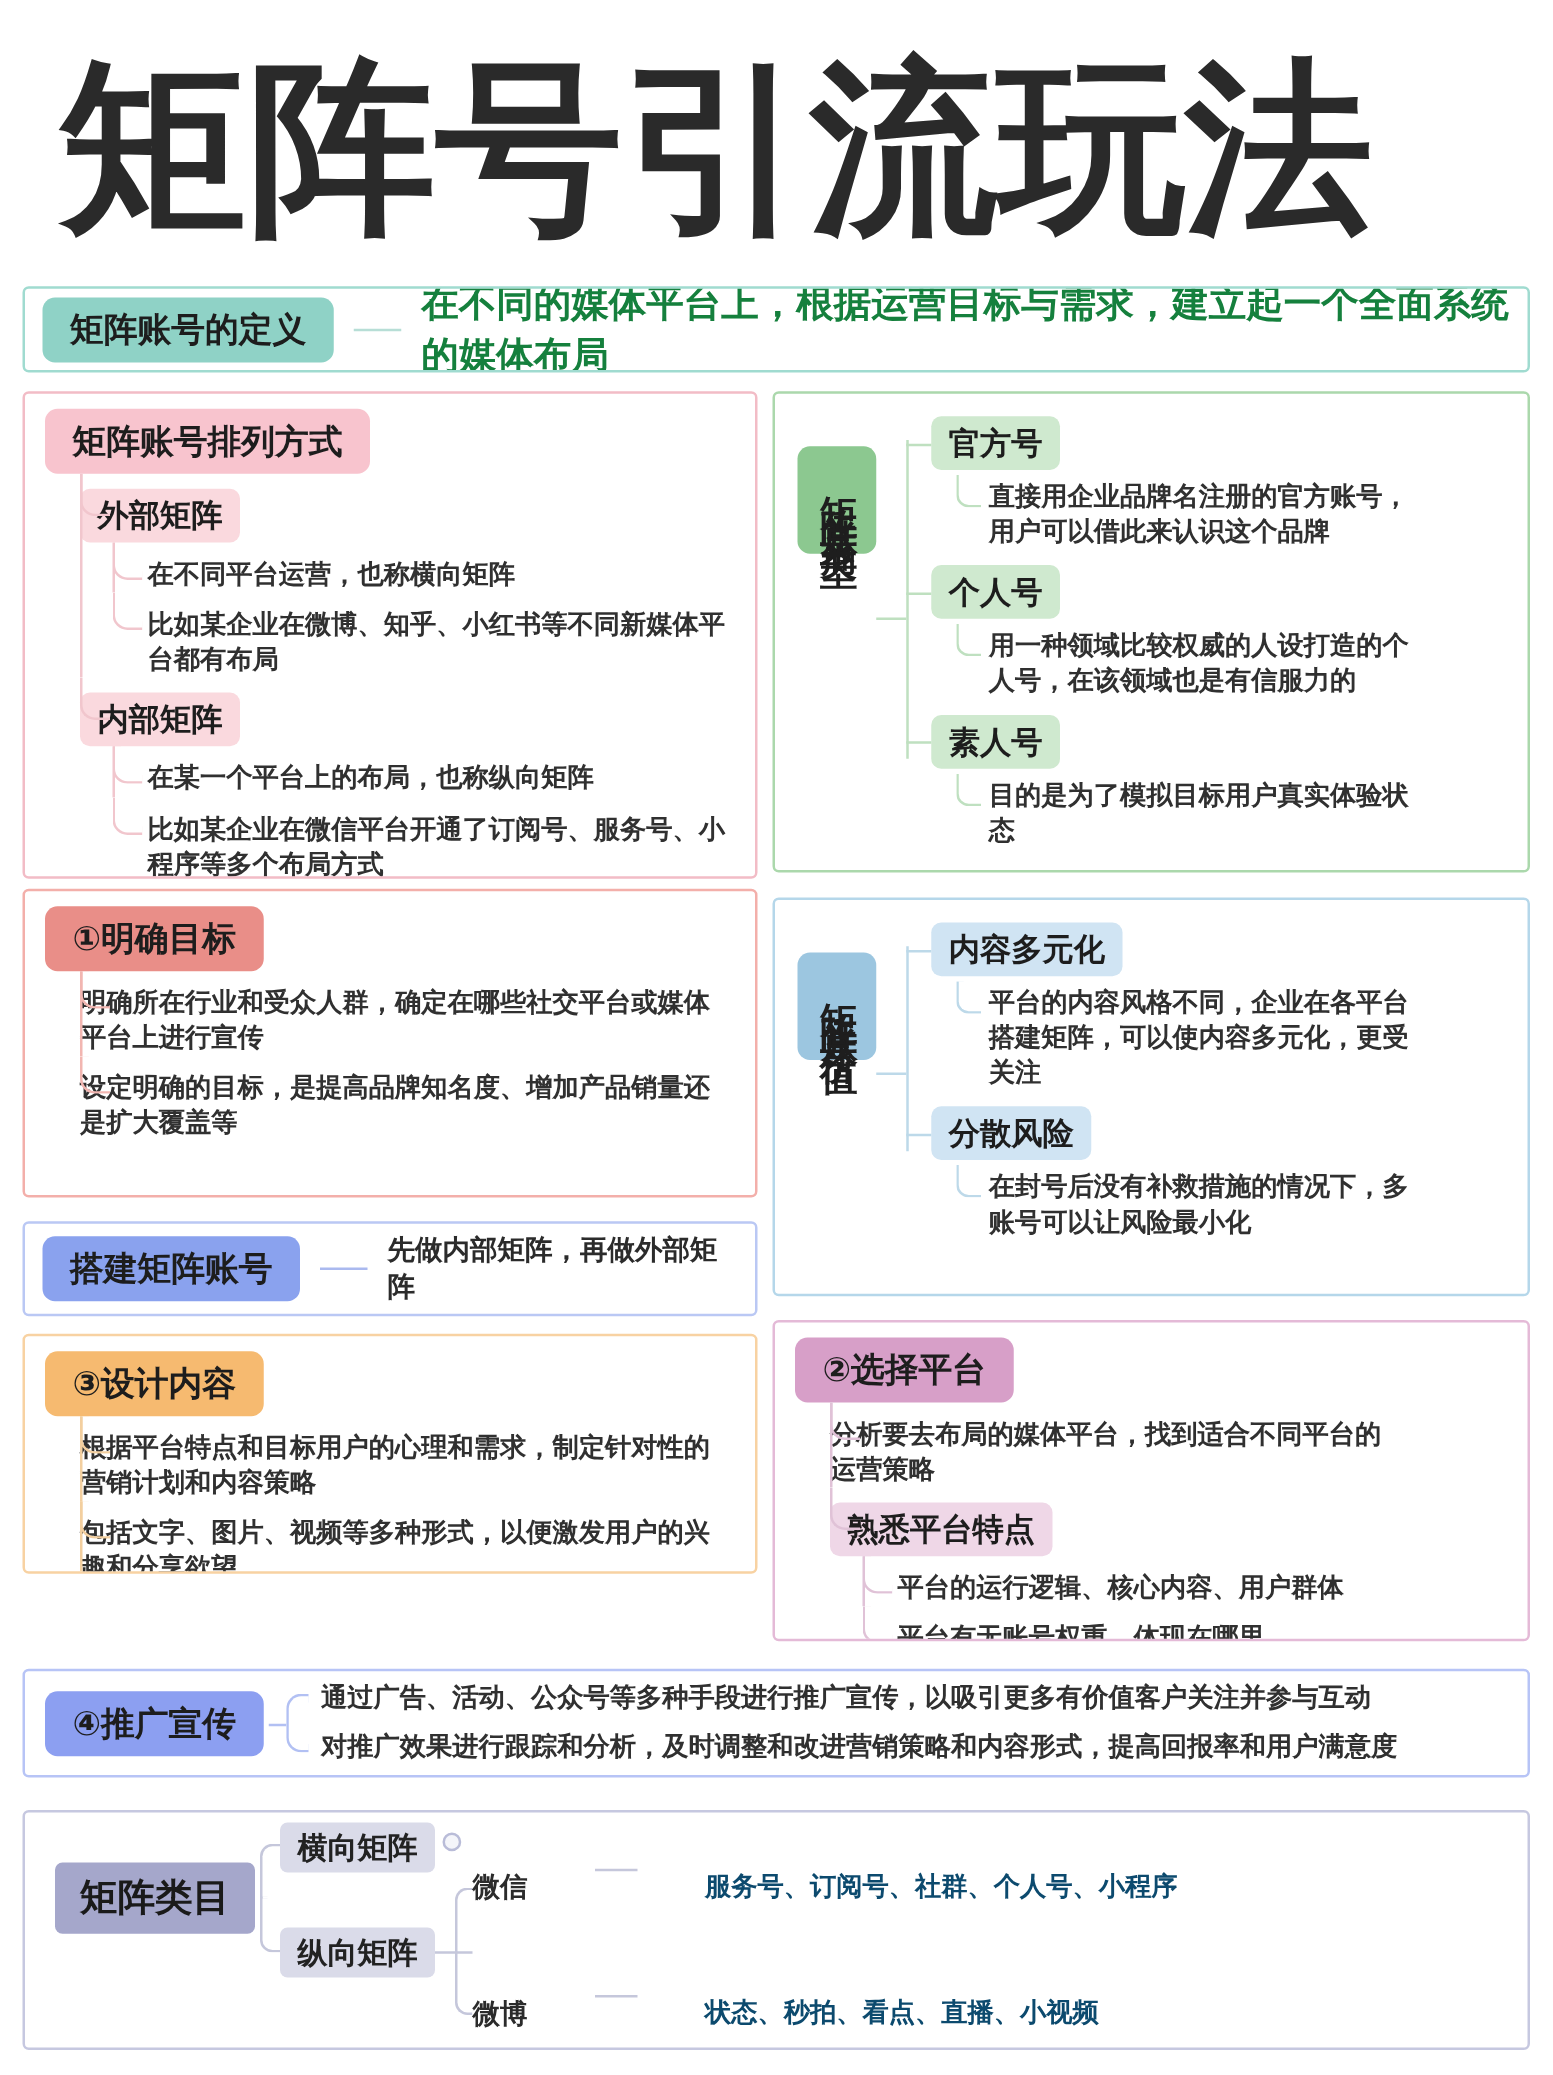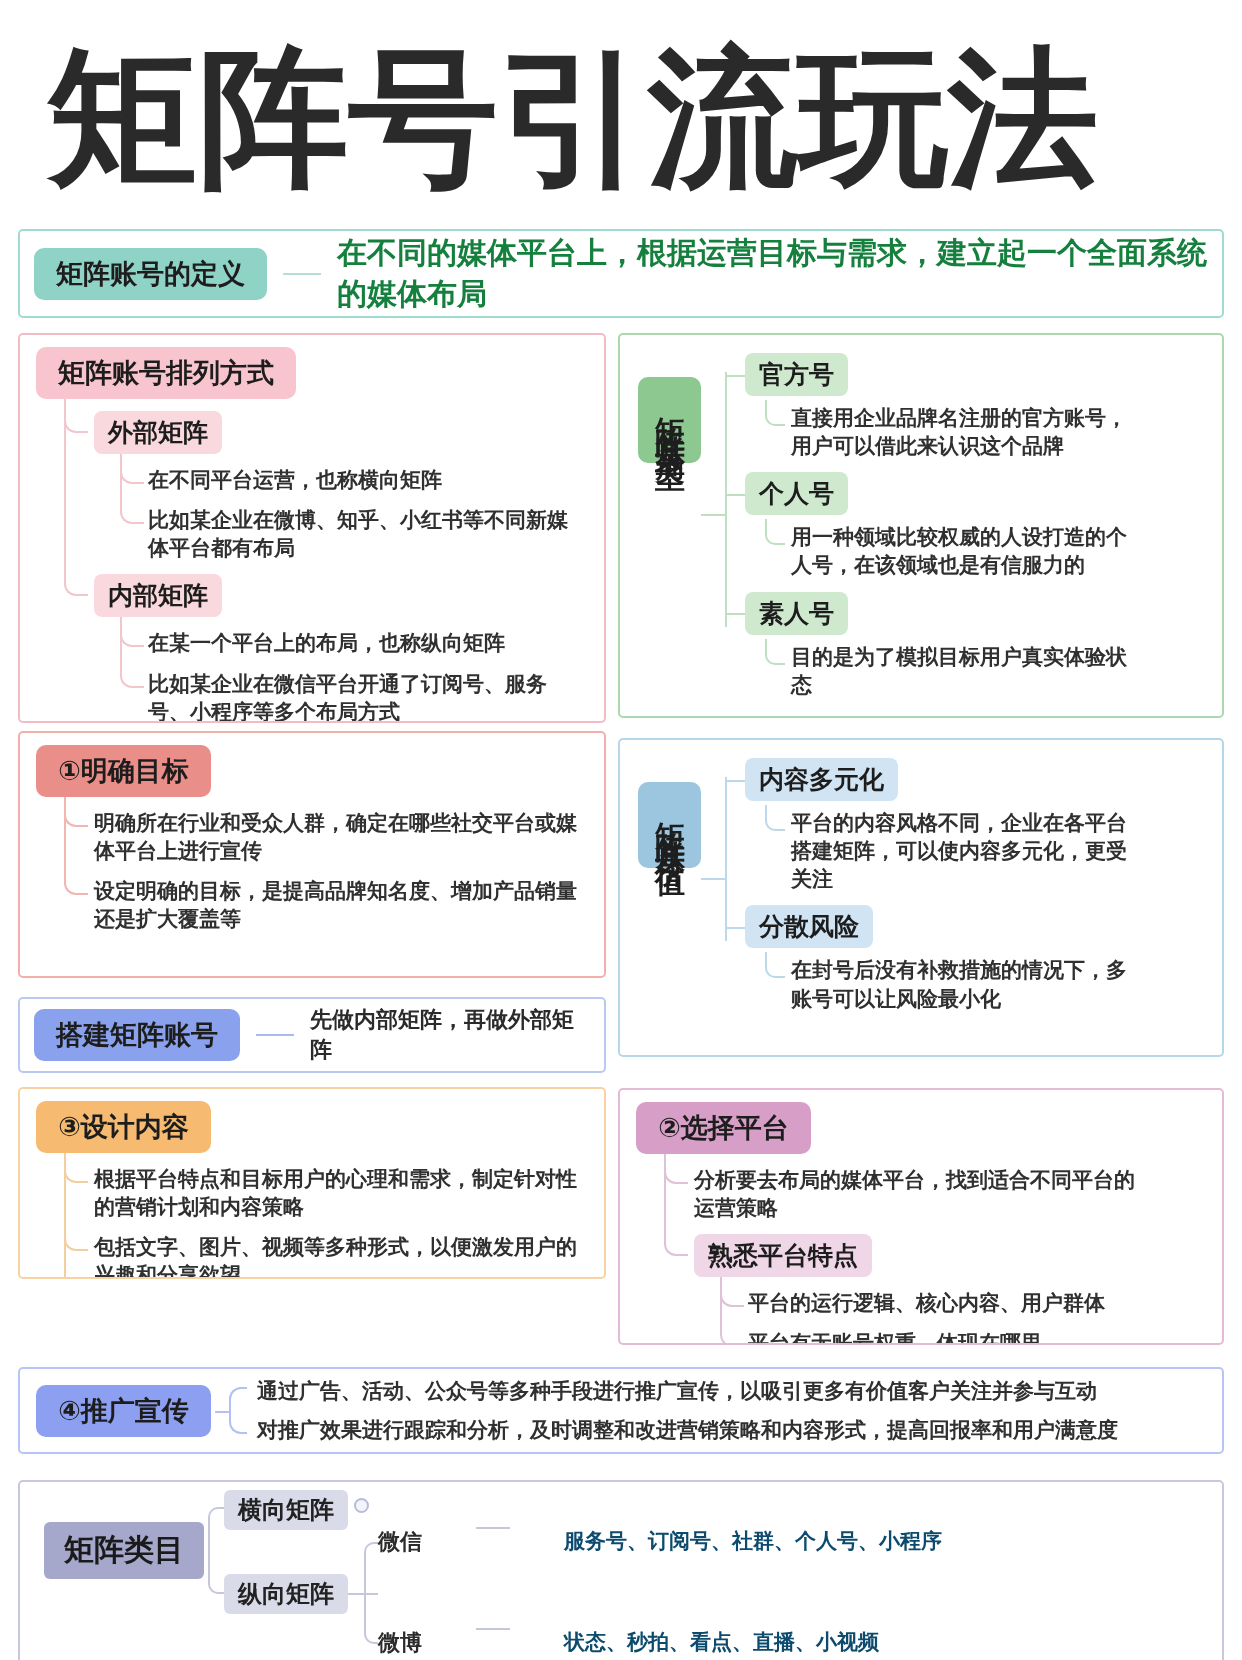--- a/index.html
+++ b/index.html
@@ -61,32 +61,32 @@
   .sec-red    { --bd:#f3afaa; --node:#e98e88; --sub:#f6cfcc; --line:#f2b6b1; }
   .sec-build  { --bd:#bac8f4; --node:#8aa2ee; --sub:#ccd6f8; --line:#aab9ef; }
   .sec-orange { --bd:#f8d2a2; --node:#f6ba70; --sub:#fbe3c4; --line:#f3cf9f; }
   .sec-green  { --bd:#abd8ac; --node:#8cc890; --sub:#cfe9cf; --line:#bfe0c0; }
   .sec-blue   { --bd:#b5d7ea; --node:#9cc6e0; --sub:#d0e4f3; --line:#bdd9e9; }
   .sec-mauve  { --bd:#e4bad7; --node:#d79fc8; --sub:#efd7e7; --line:#e0c2d7; }
   .sec-promo  { --bd:#b7c4f6; --node:#8c9ff1; --sub:#ccd6f8; --line:#b2c0f3; }
   .sec-cat    { --bd:#c6c8e0; --node:#a5a7cb; --sub:#dadbe9; --line:#c5c7db; }
 
   
-  .def { height: 89px; margin-top: 22px; display: flex; align-items: center; padding: 4px 14px; }
+  .def { height: 69px; margin-top: 22px; display: flex; align-items: center; padding: 4px 14px; }
   .hline { width: 38px; border-top: 2px solid var(--line); margin: 0 16px; flex: none; }
   .def-desc { font-size: 30px; font-weight: 700; color: #15803d; }
 
   
   .cols { display: flex; margin-top: 15px; align-items: flex-start; }
   .col-left  { width: 588px; flex: none; }
   .col-right { width: 606px; flex: none; margin-left: 12px; }
 
   
   .tk { margin-left: 28px; }
-  .tc { position: relative; padding-left: 30px; padding-top: 12px; --eh: 28px; }
+  .tc { position: relative; padding-top: 12px; --eh: 28px; }
   .tc::before {
     content: ""; position: absolute; left: 0; top: 0;
     width: 22px; height: var(--eh);
     border-left: 2px solid var(--line);
     border-bottom: 2px solid var(--line);
     border-bottom-left-radius: 12px;
   }
   .tc:not(:last-child)::after {
     content: ""; position: absolute; left: 0; top: 0; bottom: 0;
     border-left: 2px solid var(--line);
@@ -94,21 +94,21 @@
   .tc.has-box { --eh: 32px; }
   .tk .tk { margin-left: 26px; }
   .tk .tk .tc { padding-left: 28px; }
 
   .sec-pink   { height: 390px; }
   .sec-red    { height: 247px; margin-top: 8px; }
   .sec-build  { height: 76px;  margin-top: 19px; display: flex; align-items: center; padding: 8px 14px; }
   .sec-orange { height: 192px; margin-top: 14px; }
   .sec-green  { height: 385px; }
   .sec-blue   { height: 319px; margin-top: 20px; }
-  .sec-mauve  { height: 257px; margin-top: 31px; }
+  .sec-mauve  { height: 257px; margin-top: 19px; }
 
   .build-desc { font-size: 22px; font-weight: 700; color: #2b2b2b; }
 
   
   .vsec { display: flex; align-items: flex-start; padding: 18px 14px 0 18px; }
   .vbox {
     writing-mode: vertical-lr; text-orientation: upright;
     background: var(--node); border-radius: 10px;
     padding: 16px 11px; font-size: 30px; font-weight: 800; color: #1e1e1e;
     letter-spacing: 9px; margin-top: 24px; flex: none;

